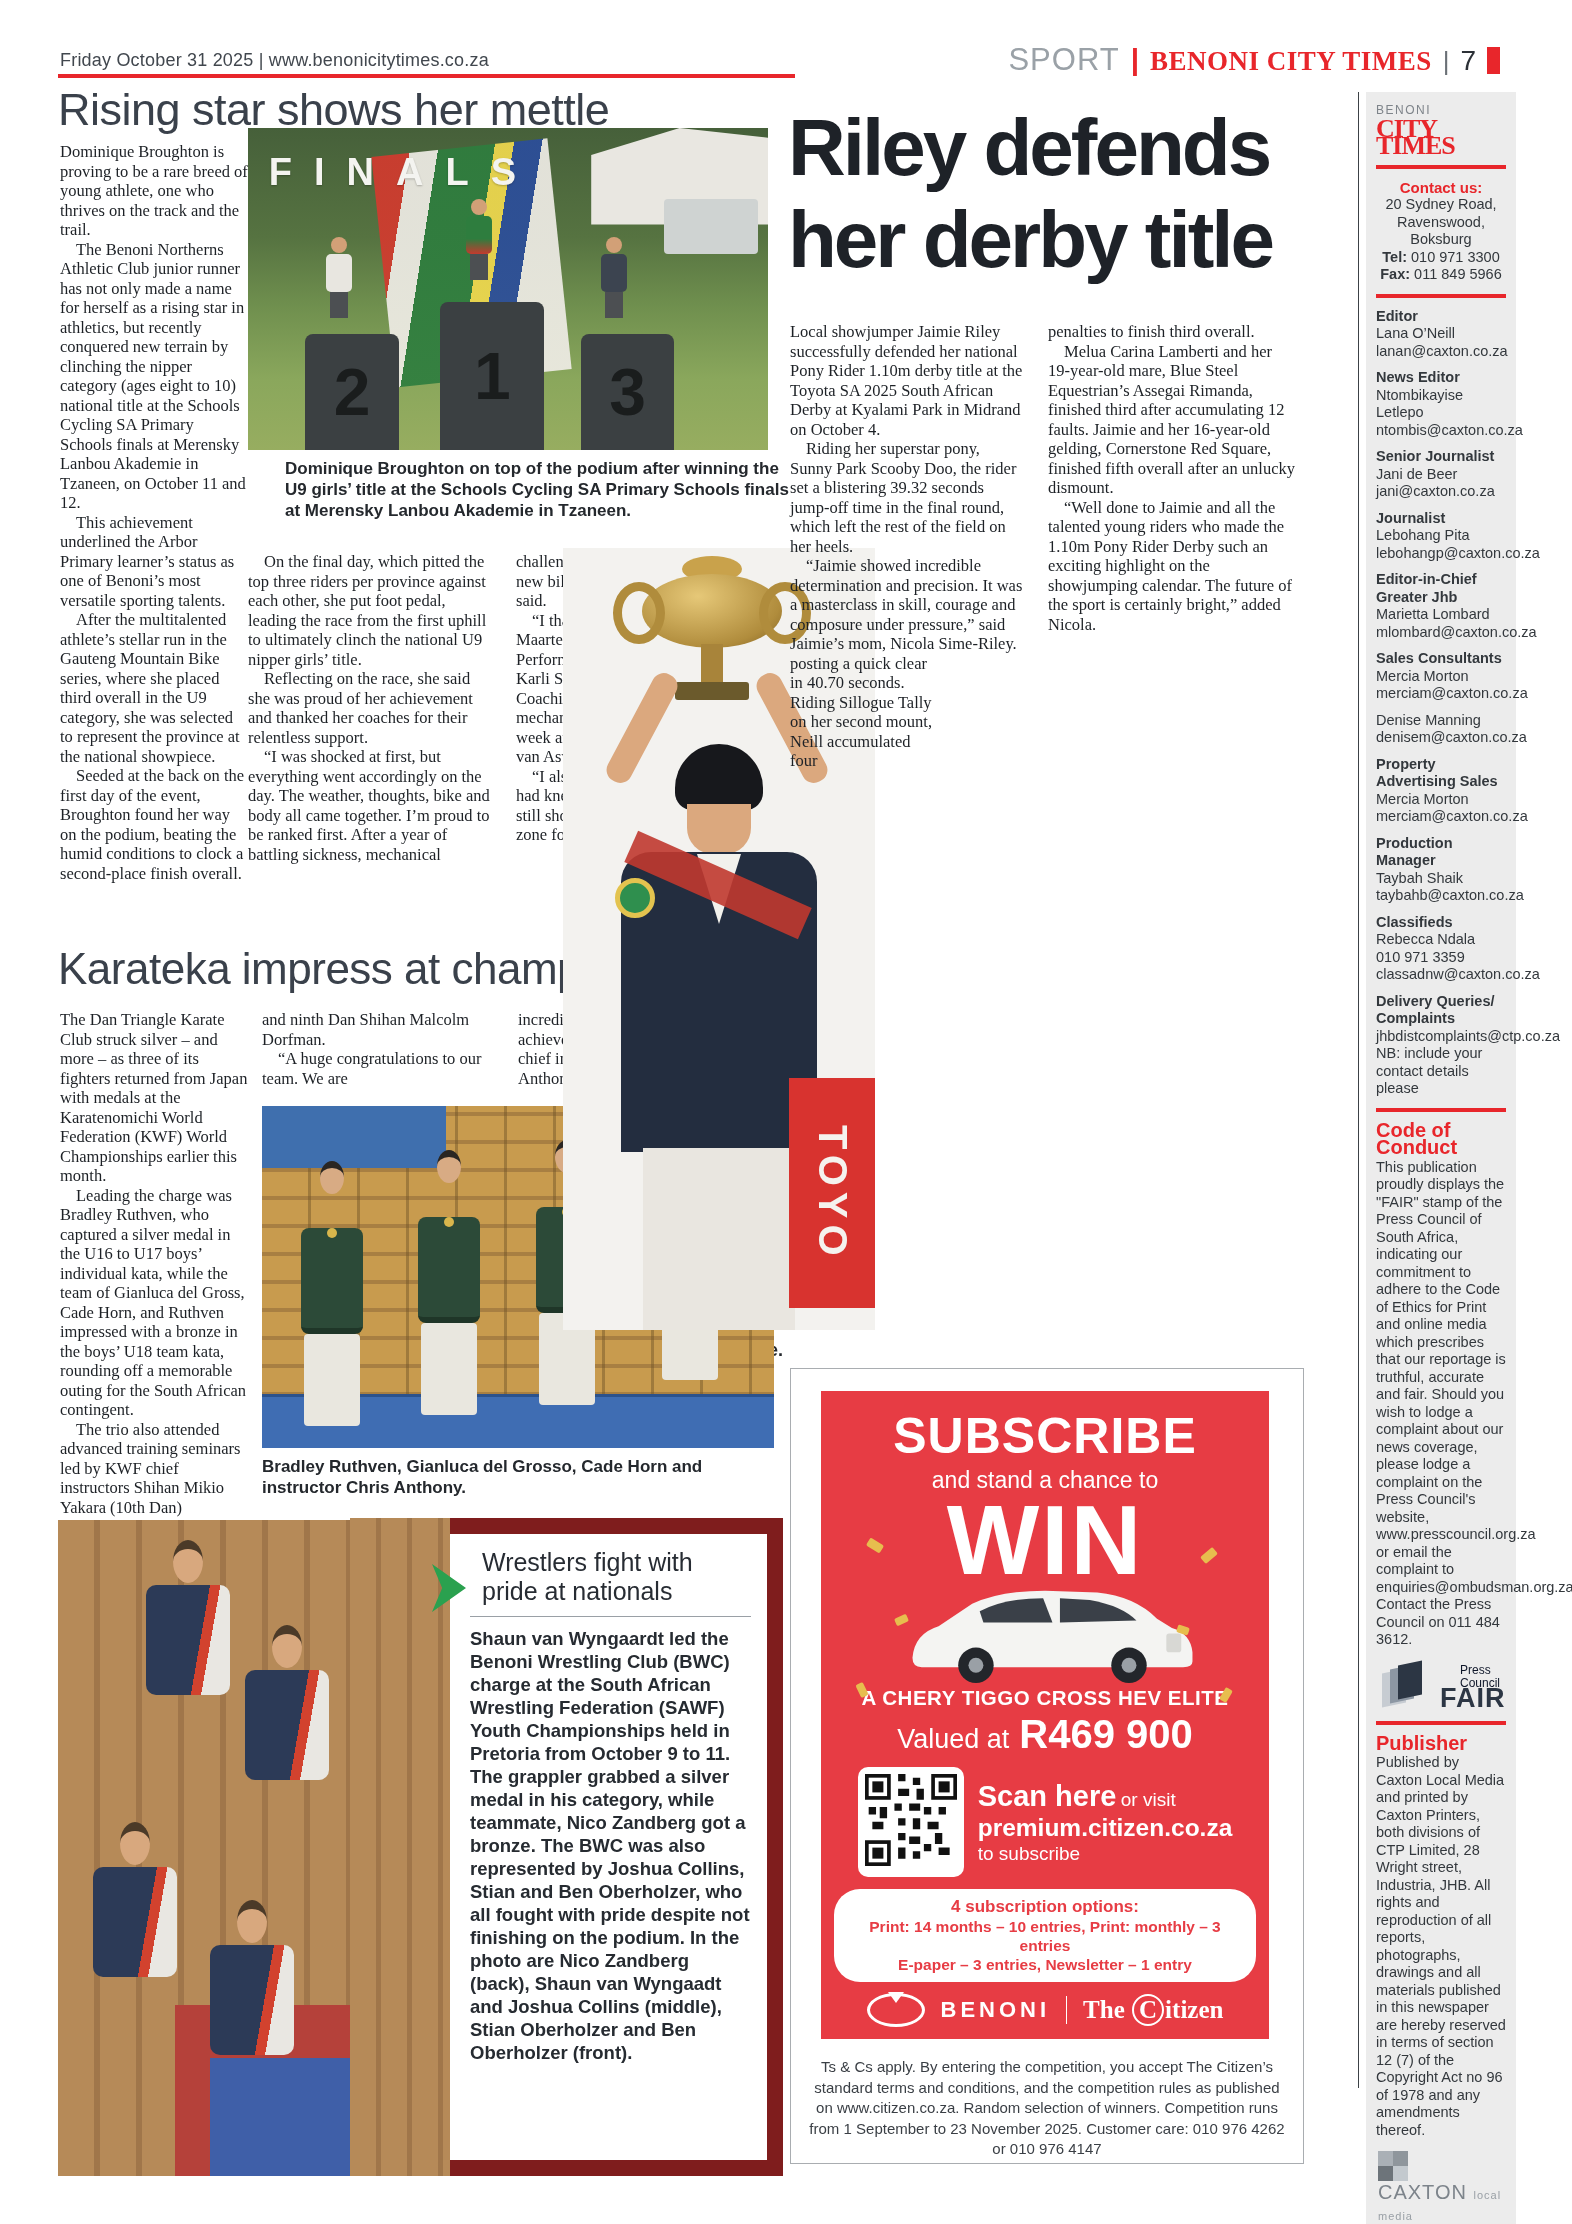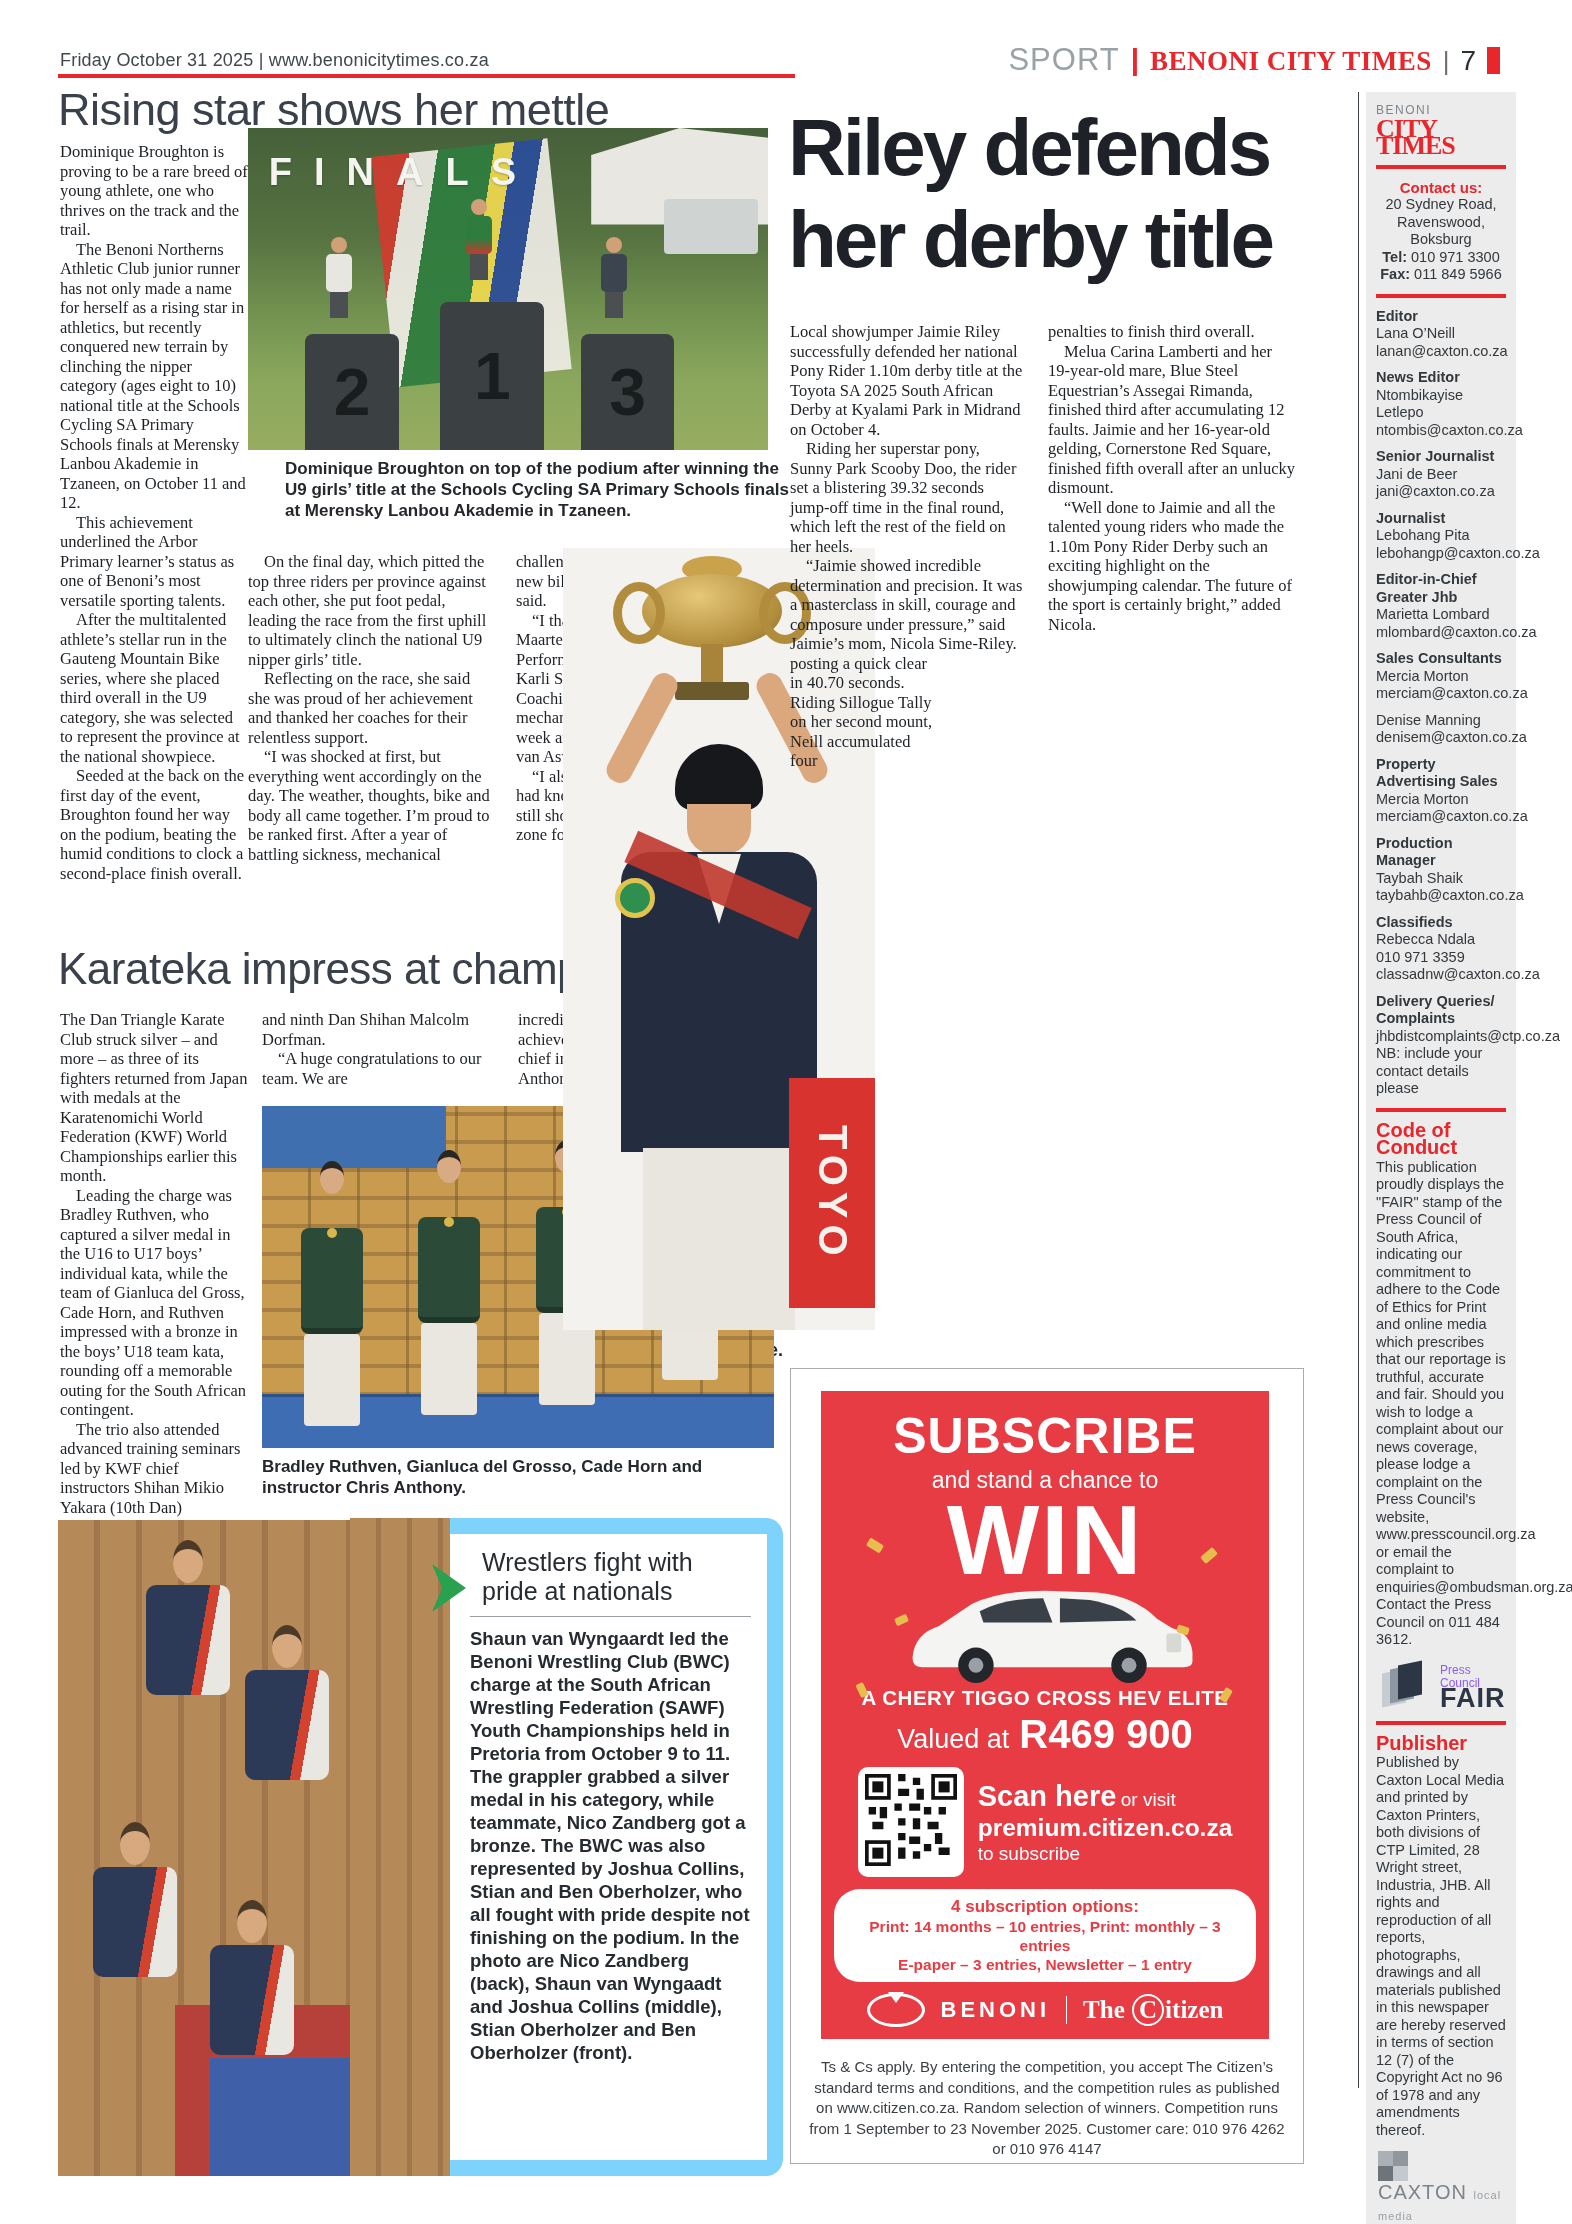--- a/index.html
+++ b/index.html
@@ -61,21 +61,21 @@
   .photo-wrestlers{left:58px;top:1520px;width:292px;height:656px;overflow:hidden;
      background:repeating-linear-gradient(90deg,#b68a58 0 36px,#a0764a 36px 42px);}
   .wrestler{position:absolute;width:96px;}
   .wrestler .head{width:30px;height:34px;border-radius:50%;background:#d8a87e;margin:0 auto;border-top:9px solid #4b3a28;}
   .wrestler .torso{width:84px;height:110px;margin:2px auto 0;border-radius:10px;
      background:linear-gradient(100deg,#2c3a57 0 62%,#d2422e 62% 72%,#e9e7e2 72% 100%);}
   .pw-mat-red{position:absolute;left:40%;bottom:0;width:60%;height:26%;background:#b5413a;}
   .pw-mat-blue{position:absolute;left:52%;bottom:0;width:48%;height:18%;background:#3f5fa8;}
 
   
-  .green-box{left:350px;top:1518px;width:433px;height:658px;background:#7dd3fc;display:flex;border-radius:17px;}
+  .green-box{left:350px;top:1518px;width:433px;height:658px;background:#7f1d1d;display:flex;}
   .gb-photo-strip{width:100px;height:100%;background:repeating-linear-gradient(90deg,#b68a58 0 26px,#a0764a 26px 31px);}
   .gb-panel{flex:1;background:#ffffff;margin:16px 16px 16px 0;padding:14px 14px 10px 20px;position:relative;}
   .wr-ribbon{position:absolute;left:-18px;top:30px;width:34px;height:48px;background:#2aa14f;
      clip-path:polygon(0 0,100% 50%,0 100%,30% 50%);}
   .wr-heading{font-size:25px;line-height:29px;color:#272c33;margin-left:12px;}
   .wr-divider{height:1px;background:#9aa0a6;margin:10px 2px 10px 0;}
   .wr-body{font-weight:700;font-size:18.5px;line-height:23px;color:#262b31;}
 
   
   .riley-hl{left:788px;top:102px;width:530px;font-weight:700;font-size:80px;line-height:92px;
@@ -152,21 +152,21 @@
   .s-red-b{color:#e8262b;font-weight:700;font-size:15px;}
   .staff{margin:9px 0;}
   .staff .role{font-weight:700;}
   .s-head{color:#e8262b;font-weight:700;font-size:20px;margin-bottom:2px;}
   .pc-logo{display:flex;align-items:center;gap:8px;margin:12px 0 6px 6px;}
   .pc-marks{position:relative;width:50px;height:50px;}
   .pc-m{position:absolute;width:24px;height:34px;transform:skewY(-12deg);}
   .pc-m1{left:0;top:10px;background:#c7ccd2;}
   .pc-m2{left:8px;top:6px;background:#8d97a3;}
   .pc-m3{left:16px;top:2px;background:#2c3644;}
-  .pc-small{font-size:12px;line-height:13px;color:#8b5cf6;}
+  .pc-small{font-size:12px;line-height:13px;color:#0f172a;margin-left:20px;}
   .pc-fair{font-weight:700;font-size:27px;color:#2c3644;letter-spacing:1px;}
   .cx-row{margin:12px 0 4px 2px;}
   .cx-mark{width:30px;height:30px;background:conic-gradient(#8f969c 0 25%,#c3c9ce 0 50%,#6d747a 0 75%,#aab0b6 0);}
   .cx-name{font-size:20px;color:#7d848b;letter-spacing:1px;margin-top:3px;}
   .cx-tag{font-size:11px;color:#9aa0a6;display:inline;}
 </style>
 </head>
 <body>
 
 <div id="page">

